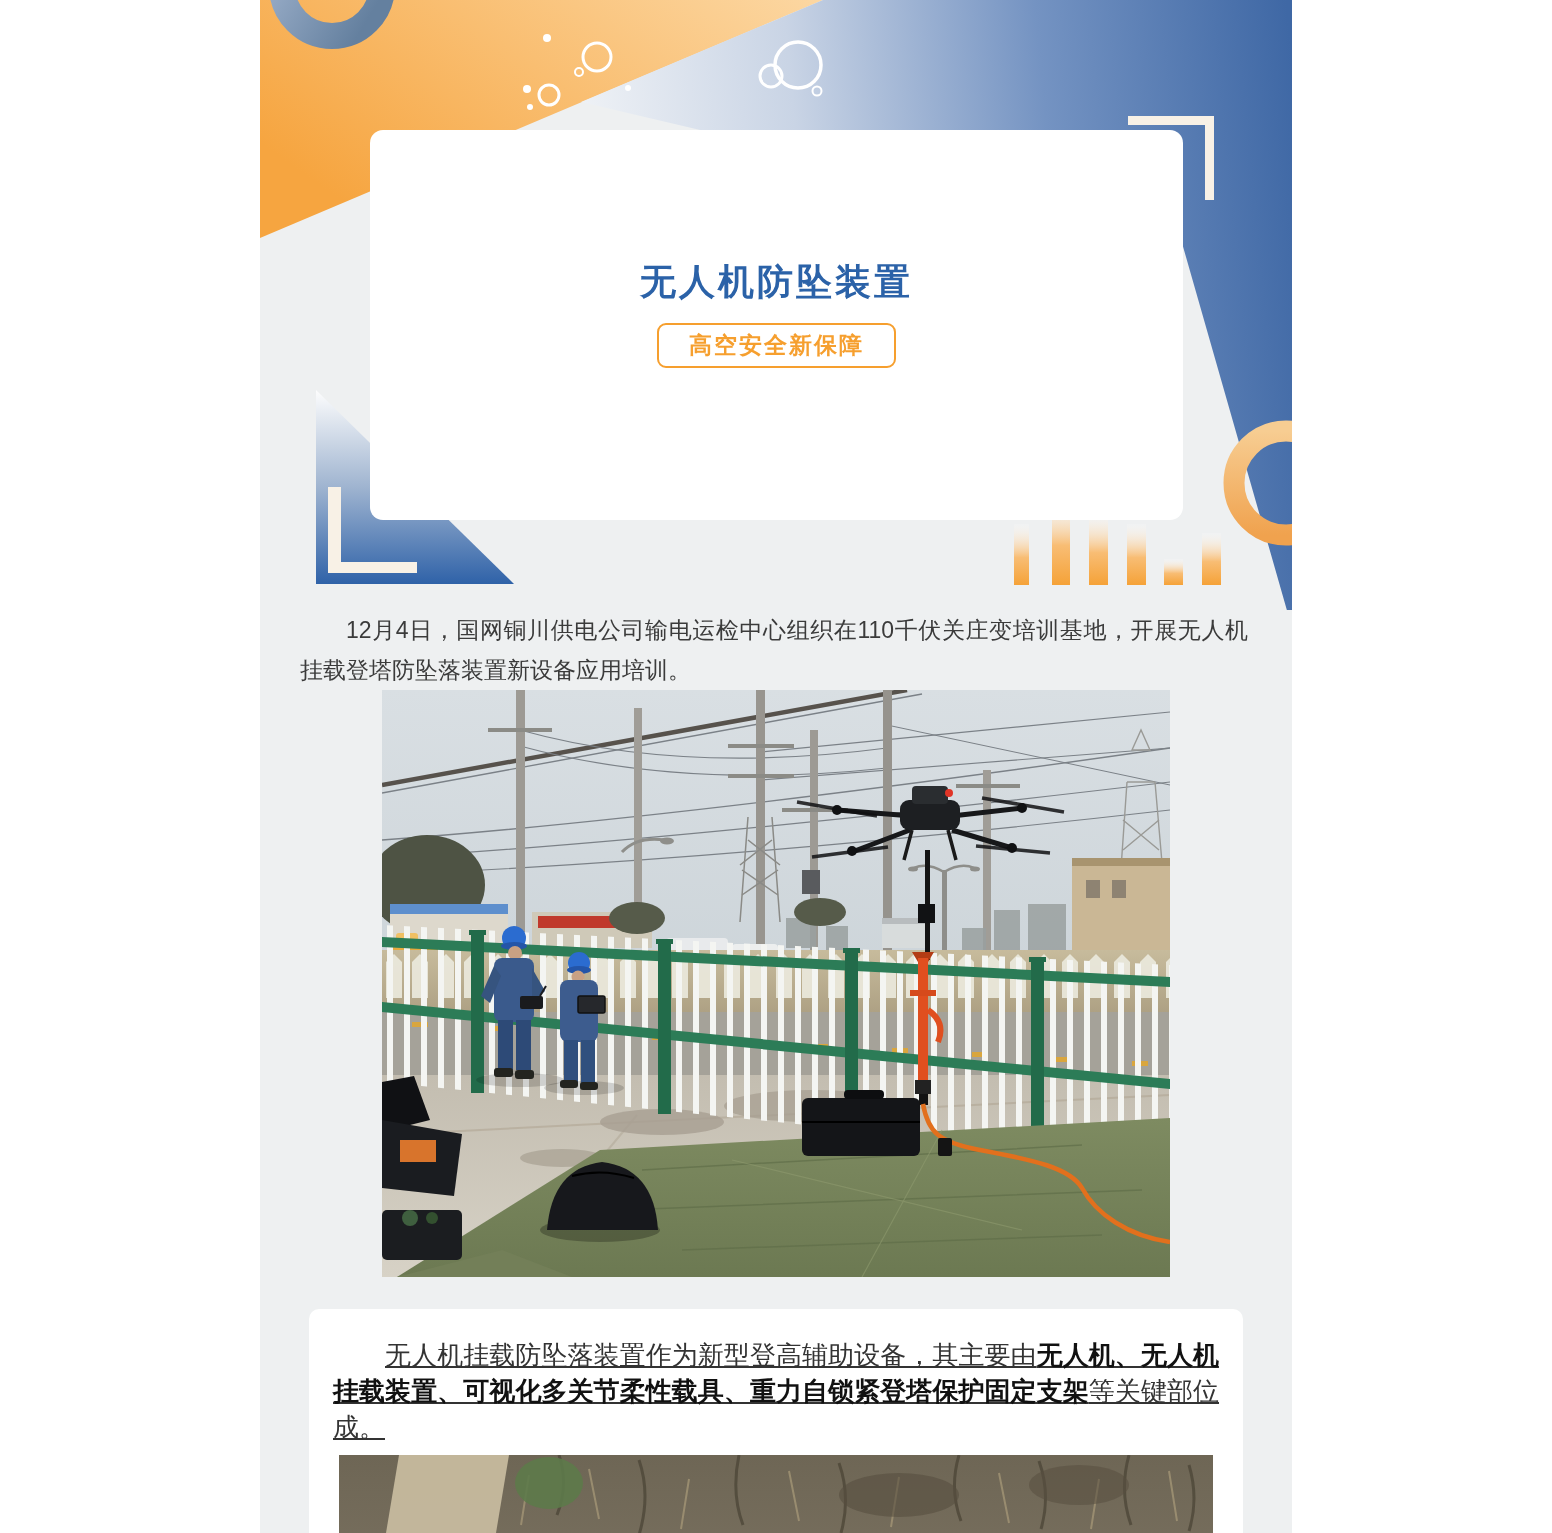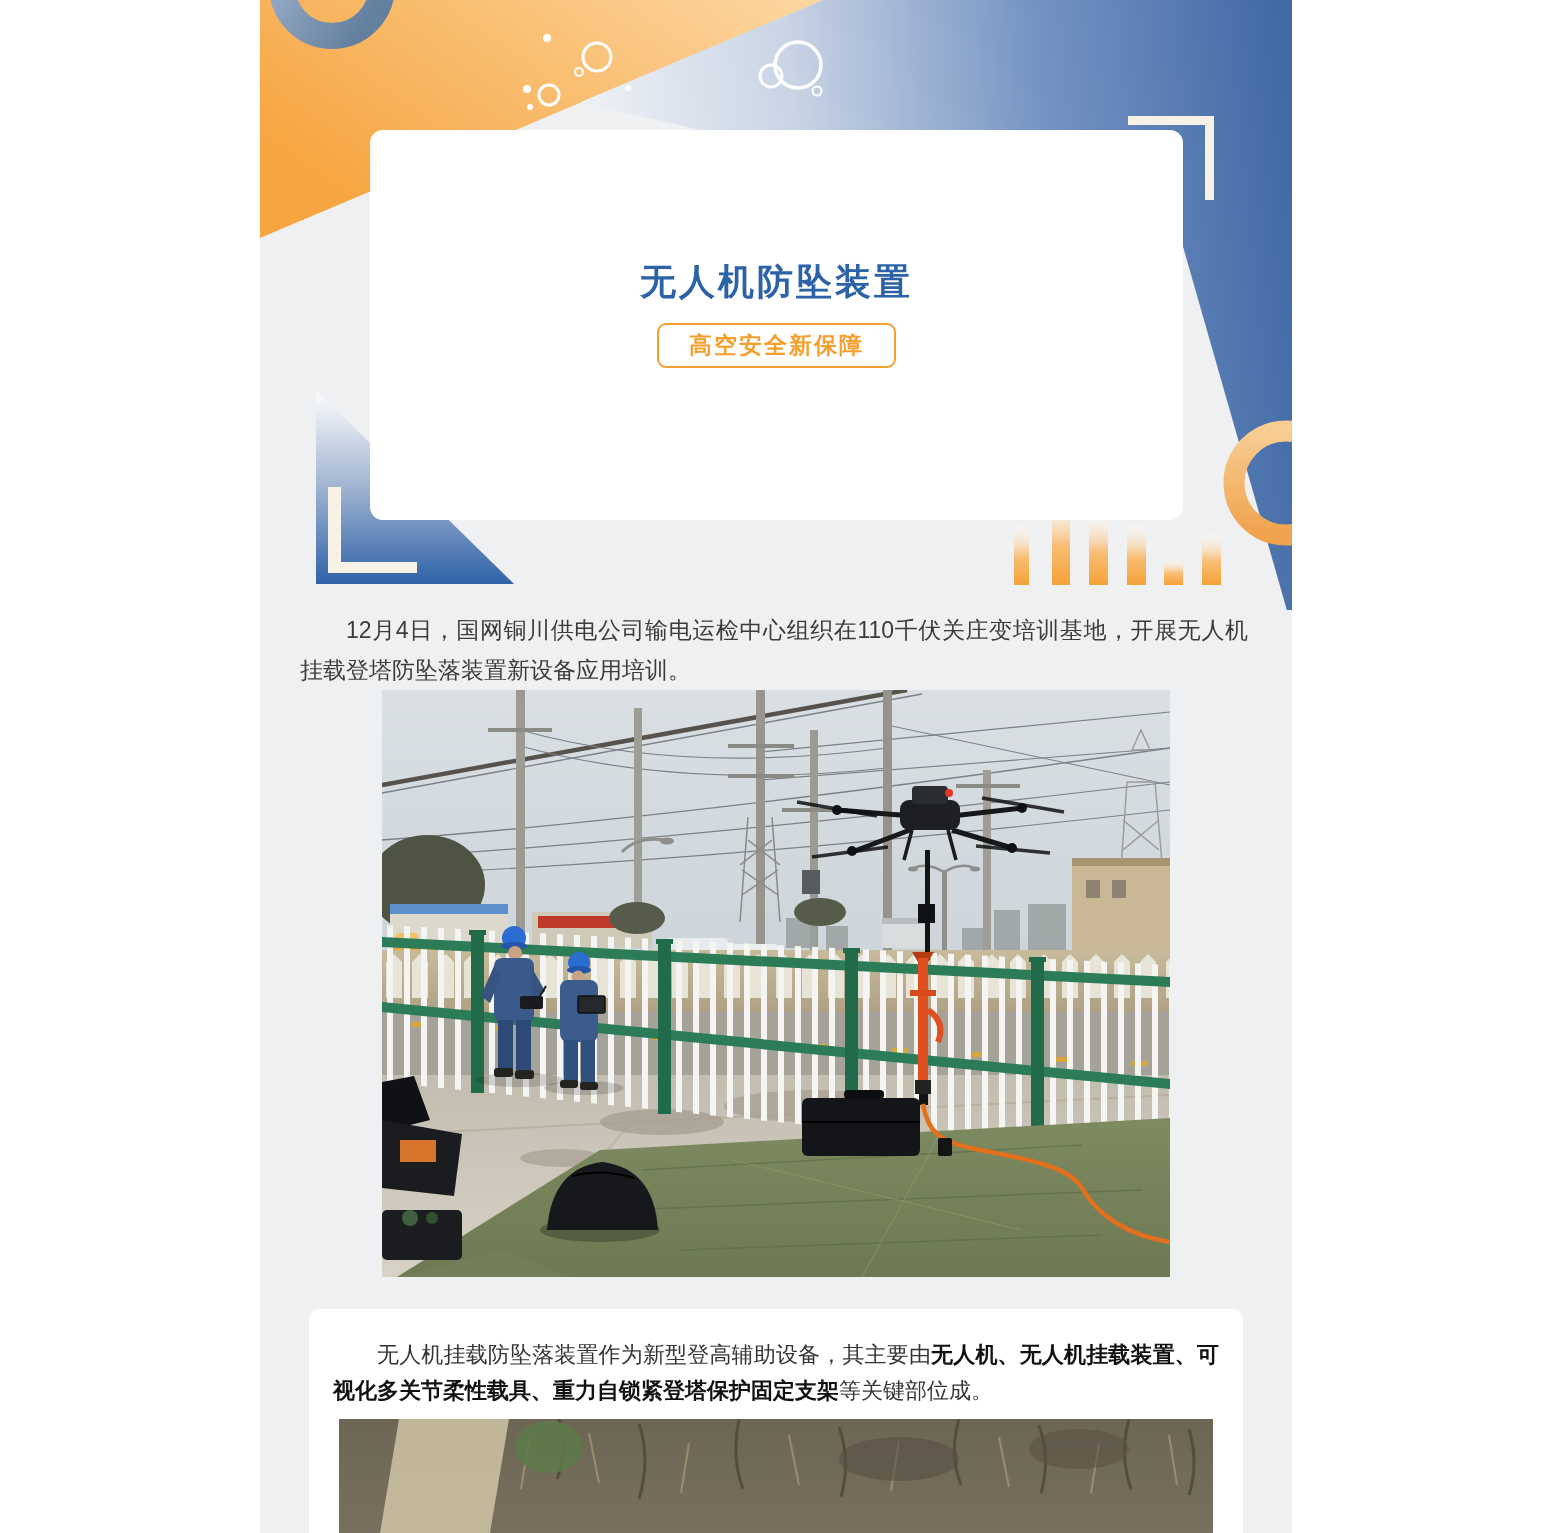--- a/index.html
+++ b/index.html
@@ -32,22 +32,22 @@
     text-indent:2em; text-align:justify;
   }
   .photo1 { width:788px; margin:0 auto; margin-top:0px; font-size:0; }
   .photo1 svg { display:block; }
 
   .section-card {
     width:934px; margin:32px auto 0 auto; background:#ffffff;
     border-radius:10px; min-height:300px; padding:28px 24px 0 24px;
   }
   .section-card p {
-    font-size:22px; line-height:36px; color:#333333;
-    text-indent:2em; text-align:justify;
+    font-size:26px; line-height:36px; color:#333333;
+    text-indent:2em; text-align:justify;text-decoration:underline;
   }
   .section-card p b { color:#111111; font-weight:700; }
   .photo2 { width:874px; margin:10px auto 0 auto; font-size:0; }
   .photo2 svg { display:block; }
 </style>
 </head>
 <body>
 
 <div class="page">
   <div class="content">

